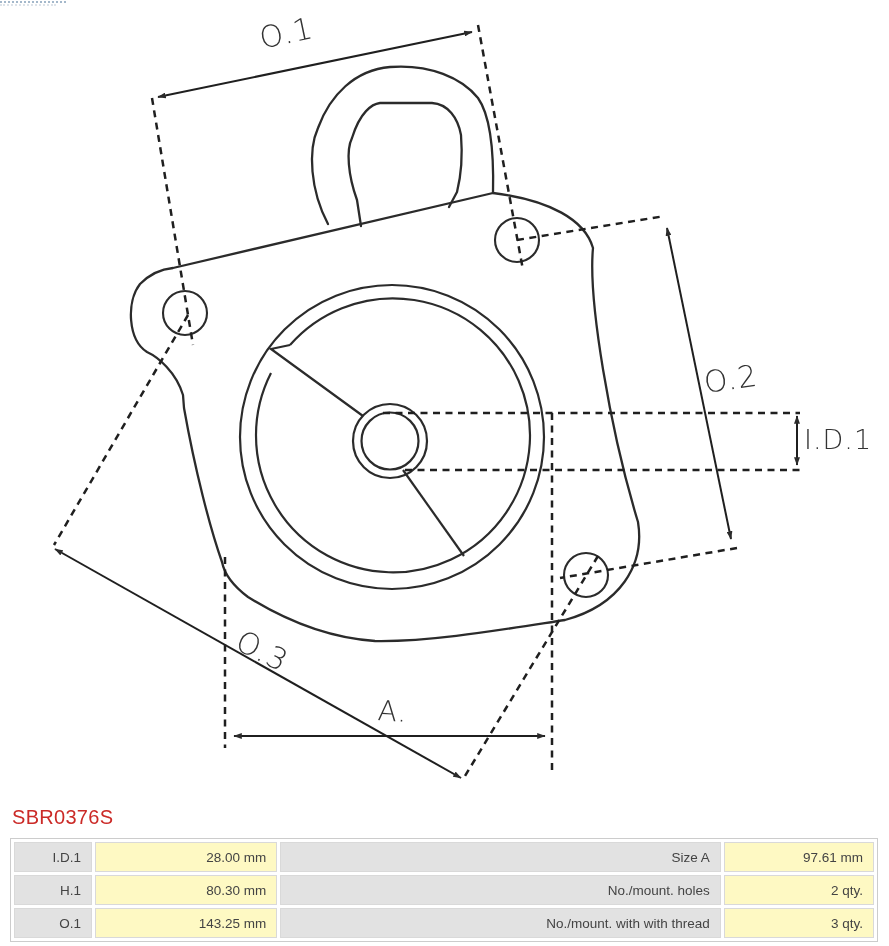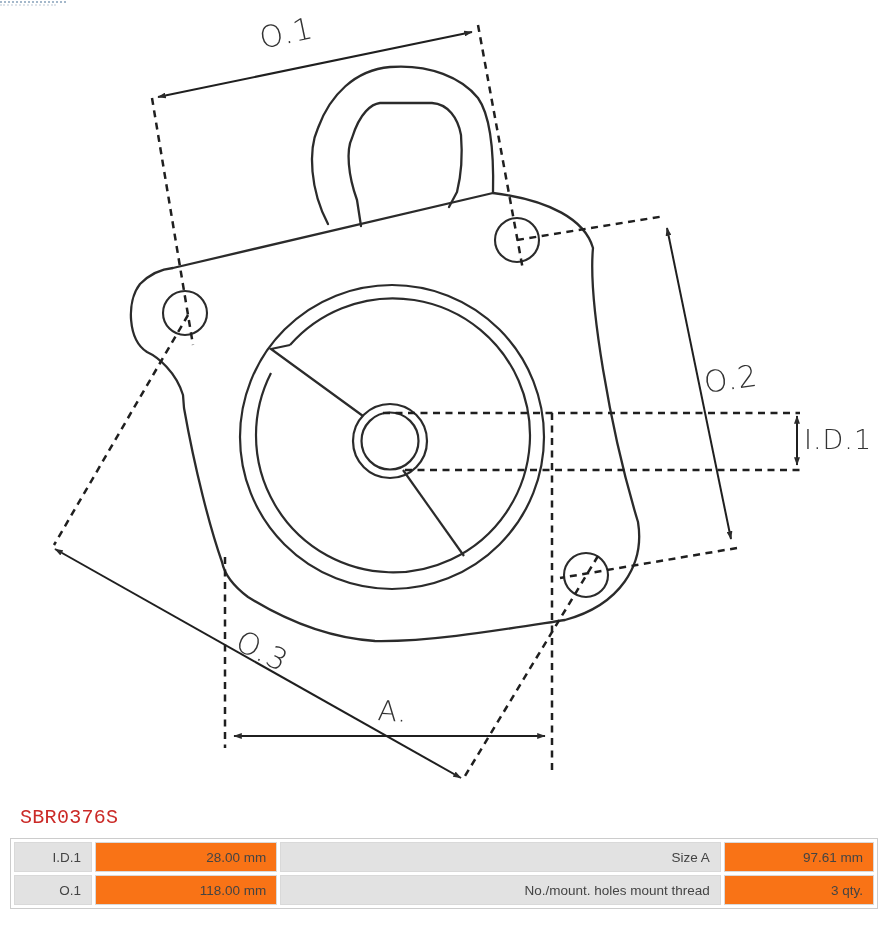--- a/index.html
+++ b/index.html
@@ -19,37 +19,37 @@
     font-size:30px; font-weight:300; color:#333; letter-spacing:1px;
     transform-origin:left center; white-space:nowrap; line-height:1;
   }
   #lbl-o1  { left:260px; top:24px;  transform:rotate(-12deg); }
   #lbl-o2  { left:704px; top:368px; transform:rotate(-8deg); }
   #lbl-id1 { left:804px; top:426px; font-size:27px; }
   #lbl-o3  { left:238px; top:624px; transform:rotate(27deg); }
   #lbl-a   { left:378px; top:697px; transform:rotate(4deg); font-size:28px; }
 
   .part-number {
-    position:absolute; left:20px; top:806px;
+    position:absolute; left:12px; top:806px;
     font-size:20px; color:#cb2a27; letter-spacing:0.3px; cursor:pointer;
-    font-family:Liberation Mono, monospace;
+    font-family:Liberation Sans, sans-serif;
   }
 
   table.spec {
     position:absolute; left:10px; top:838px; width:868px;
     border-collapse:separate; border-spacing:3px;
     border:1px solid #cccccc; table-layout:fixed;
     font-size:13.5px; color:#444444; background:#ffffff;
   }
   table.spec td {
     border:1px solid #d9d9d9; padding:5px 10px; text-align:right;
     overflow:hidden; white-space:nowrap; height:18px; vertical-align:middle;
   }
   td.lbl { background:#e2e2e2; }
-  td.val { background:#f97316; }
+  td.val { background:#fef9c3; }
 </style>
 </head>
 <body>
 
 <div id="stage">
 
   <div class="artifact">
     <div class="l1"></div>
       <div class="l2"></div>
   </div>
@@ -148,21 +148,27 @@
         <col style="width:150px">
     </colgroup>
     <tbody>
       <tr>
         <td class="lbl">I.D.1</td>
         <td class="val">28.00 mm</td>
         <td class="lbl">Size A</td>
         <td class="val">97.61 mm</td>
       </tr>
       <tr>
+        <td class="lbl">H.1</td>
+        <td class="val">80.30 mm</td>
+        <td class="lbl">No./mount. holes</td>
+        <td class="val">2 qty.</td>
+      </tr>
+      <tr>
         <td class="lbl">O.1</td>
-        <td class="val">118.00 mm</td>
-        <td class="lbl">No./mount. holes mount thread</td>
+        <td class="val">143.25 mm</td>
+        <td class="lbl">No./mount. with with thread</td>
         <td class="val">3 qty.</td>
       </tr>
     </tbody>
   </table>
 
 </div>
 
 </body></html>

